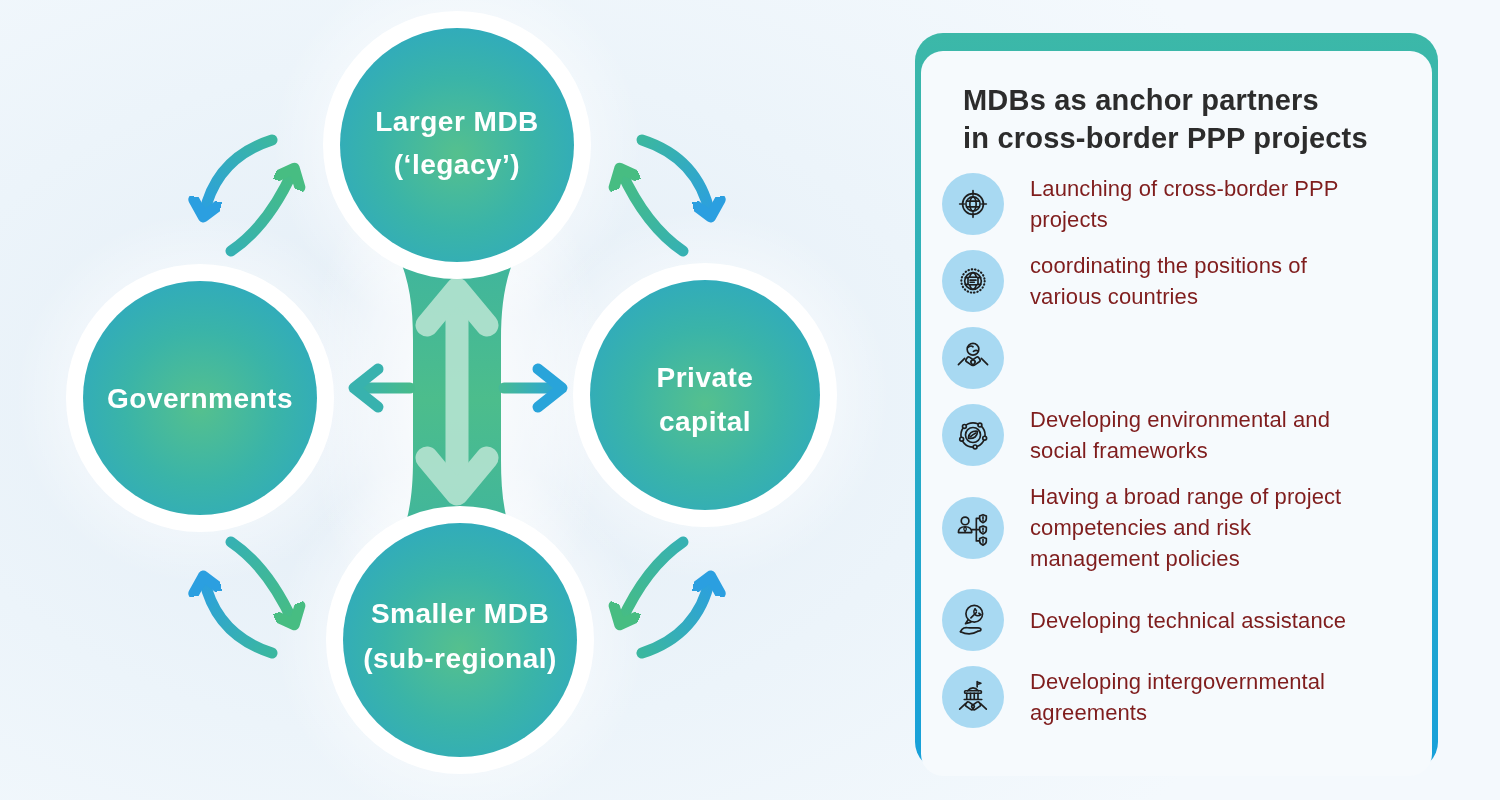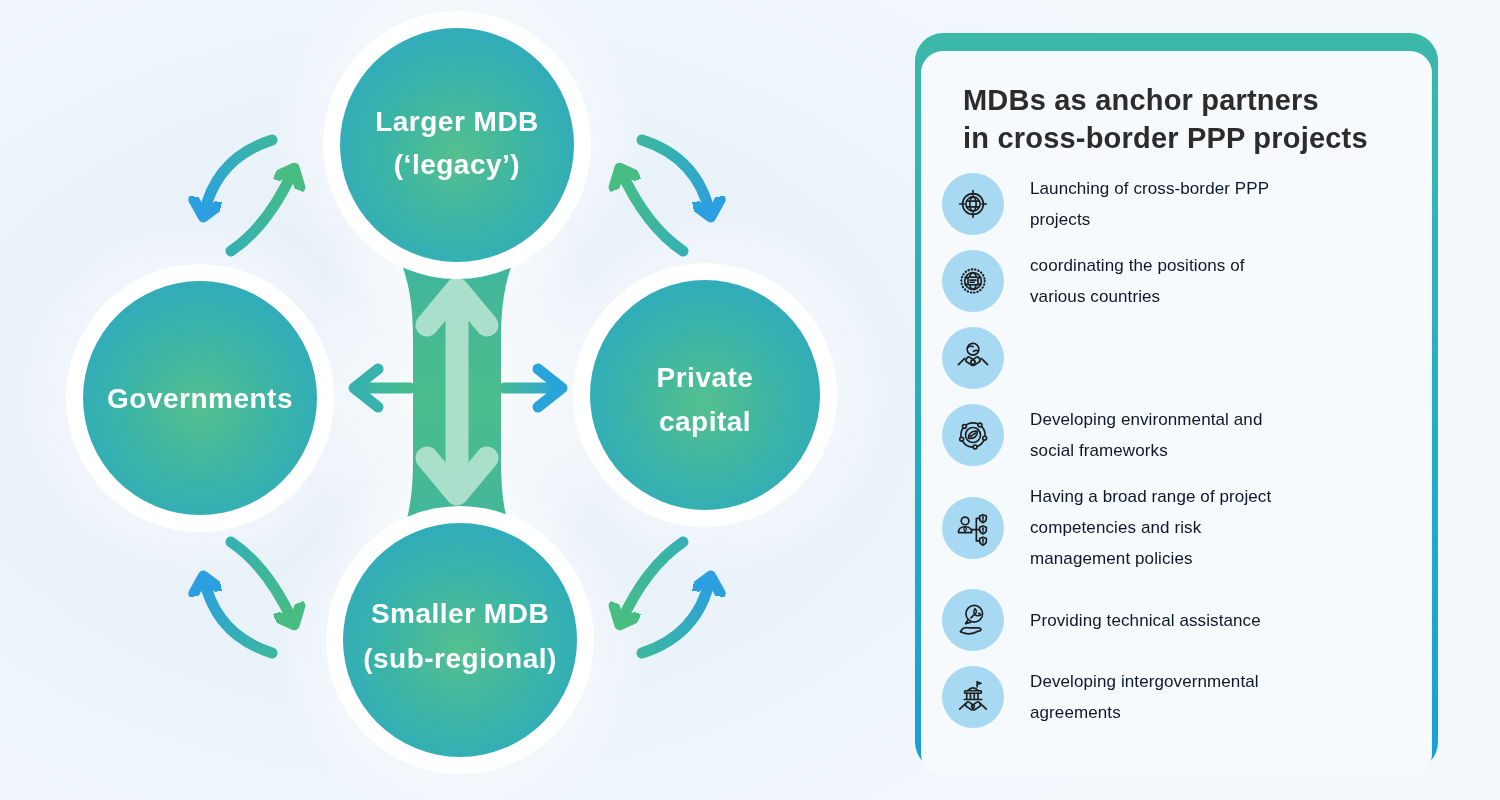--- a/index.html
+++ b/index.html
@@ -30,21 +30,21 @@
   }
   .items{display:flex;flex-direction:column;gap:15px;}
   .item{display:flex;align-items:center;gap:26px;}
   .icon-circle{
     flex:0 0 62px;width:62px;height:62px;border-radius:50%;
     background:#a8d9f2;display:flex;align-items:center;justify-content:center;
   }
   .icon-circle svg{display:block;}
   .ic{stroke:#1e1e1e;stroke-width:2;fill:none;stroke-linecap:round;stroke-linejoin:round;}
   .item-text{
-    font-size:17px;line-height:31px;color:#0f172a;letter-spacing:.1px;
+    font-size:22px;line-height:31px;color:#7f1d1d;letter-spacing:.1px;
   }
   .item-text span{display:block;}
 </style>
 </head>
 <body>
 
 <div class="stage">
 
   <svg class="diagram-svg" width="910" height="800" viewBox="0 0 910 800" xmlns="http://www.w3.org/2000/svg">
     <defs>
@@ -273,21 +273,21 @@
               <path d="M18.3,23.5 L15,28.5 L21.5,26.5"></path>
               <path d="M21.5,21.5 L28,15"></path>
               <path d="M26.5,10.8 A4.6,4.6 0 1 0 33.2,17.5"></path>
               <path d="M26.5,10.8 l1.6,2.1 M33.2,17.5 l-2.1,-1.6"></path>
               <path d="M9,38 C12,31.5 16,33.5 20,33.5 L30,33.5 Q33.5,33.5 33.5,35.5 Q33.5,37.5 30,37.5"></path>
               <path d="M9,38 Q20,43.5 30,37.5"></path>
             </g>
               </svg>
           </div>
           <div class="item-text">
-            <span>Providing technical assistance</span>
+            <span>Developing technical assistance</span>
           </div>
         </div>
 
         <div class="item">
           <div class="icon-circle">
             <svg width="40" height="40" viewBox="0 0 48 48">
                 <g class="ic">
               <path d="M29,5.5 V12 M29,6 l4.5,1.5 -4.5,1.5"></path>
               <path d="M17.5,16.5 Q24,9.5 30.5,16.5"></path>
               <rect x="14" y="16.5" width="20" height="3" rx="1"></rect>

